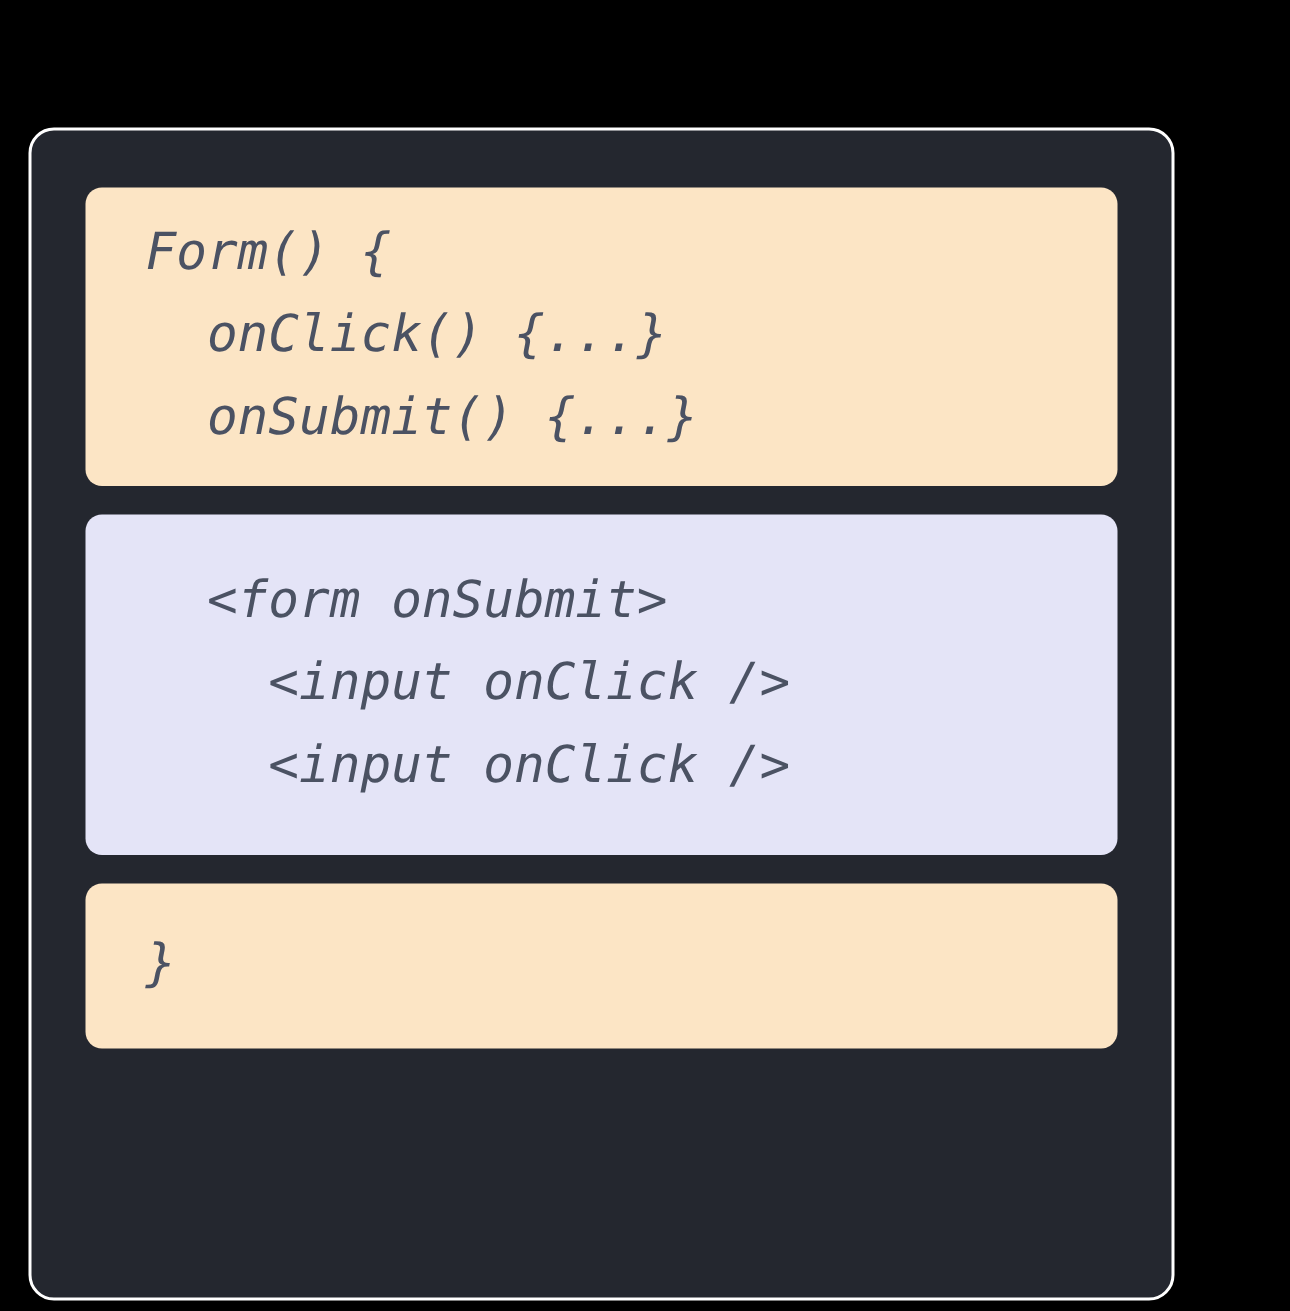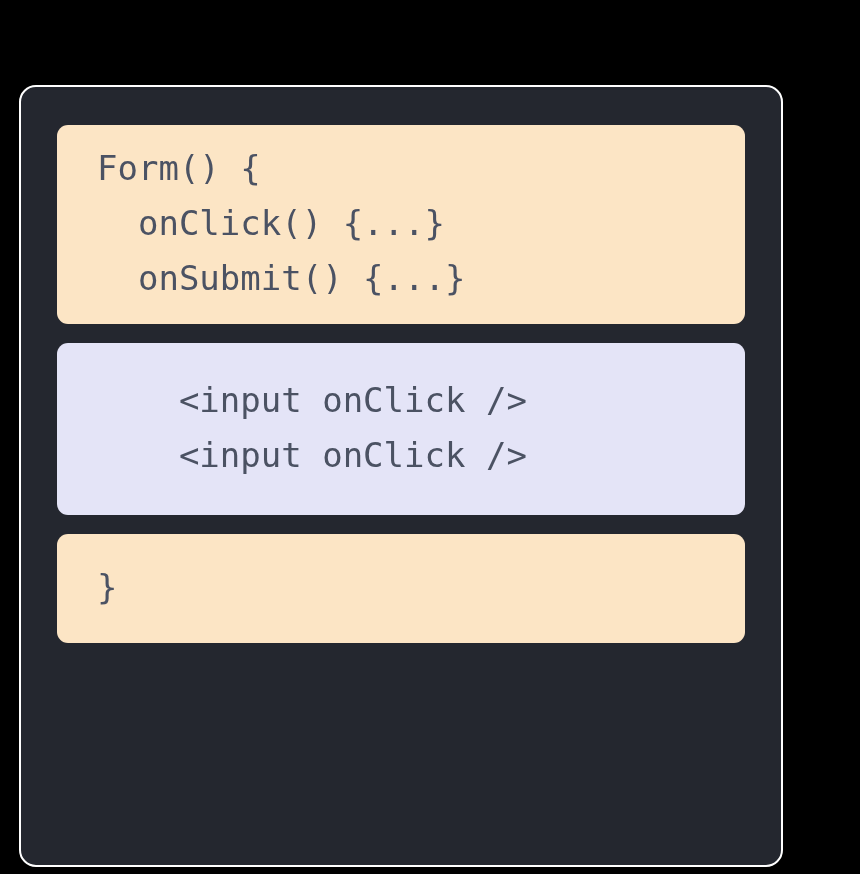--- a/index.html
+++ b/index.html
@@ -18,20 +18,21 @@
   }
 
   
   #diagram-canvas {
     position: absolute;
     left: 0;
     top: 0;
     width: 860px;
     height: 874px;
     background: #000000;
+    font-style: italic;
   }
 
   #code-panel {
     position: absolute;
     left: 19px;
     top: 85px;
     width: 764px;
     height: 782px;
     background: #24272F;
     border: 2px solid #FFFFFF;
@@ -72,20 +73,21 @@
 
   <div id="code-panel">
 
     <div id="block-signature" class="code-block peach">
       <span class="code-line">Form() {</span>
       <span class="code-line">  onClick() {...}</span>
       <span class="code-line">  onSubmit() {...}</span>
     </div>
 
     <div id="block-markup" class="code-block lilac">
+      <span class="code-line">  &lt;form onSubmit&gt;</span>
       <span class="code-line">    &lt;input onClick /&gt;</span>
       <span class="code-line">    &lt;input onClick /&gt;</span>
     </div>
 
     <div id="block-closing" class="code-block peach">
       <span class="code-line">}</span>
     </div>
 
   </div>
 

